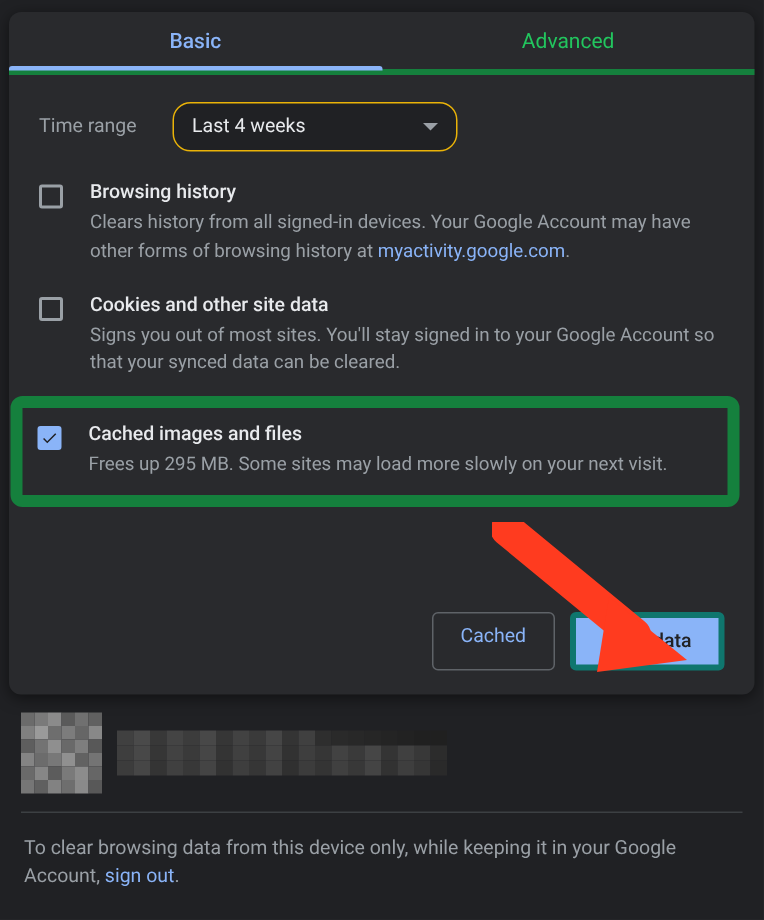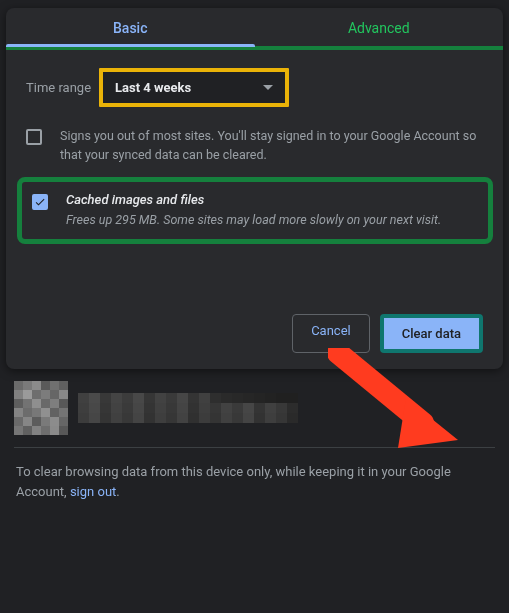--- a/index.html
+++ b/index.html
@@ -48,39 +48,38 @@
     position: absolute;
     left: 0; right: 0; bottom: -1px;
     height: 3px;
     background: #8ab4f8;
     border-radius: 2px 2px 0 0;
   }
   .time-row {
     display: flex;
     align-items: center;
     padding: 18px 20px 8px 20px;
-    gap: 8px;
+    gap: 24px;
   }
   .time-label {
     color: #9aa0a6;
     font-size: 13px;
   }
   .select {
     background: #202124;
-    border: 4px solid #eab308;
-    border-radius: 1px;
+    border: 1px solid #eab308;
+    border-radius: 12px;
     padding: 8px 12px;
     min-width: 190px;
     display: flex;
     align-items: center;
     justify-content: space-between;
     cursor: pointer;
     color: #e8eaed;
     font-size: 13px;
-    font-weight: bold;
   }
   .caret {
     width: 0; height: 0;
     border-left: 5px solid transparent;
     border-right: 5px solid transparent;
     border-top: 5px solid #9aa0a6;
   }
   .option {
     display: flex;
     align-items: flex-start;
@@ -111,25 +110,24 @@
     font-weight: 500;
     padding-bottom: 4px;
   }
   .opt-desc {
     color: #9aa0a6;
     font-size: 12.5px;
     line-height: 1.5;
   }
   .opt-desc .link { color: #8ab4f8; cursor: pointer; }
   .highlight-box {
-    border: 5px solid #15803d;
+    border: 8px solid #15803d;
     border-radius: 8px;
-    margin: 6px 10px 0 11px;
+    margin: 6px 10px 0 1px;
     padding: 6px 6px 10px 6px;
-    font-style: italic;
   }
   .highlight-box .option { padding: 4px 4px 0 4px; }
   .buttons {
     display: flex;
     justify-content: flex-end;
     gap: 10px;
     padding: 70px 20px 0 20px;
   }
   .btn {
     padding: 8px 18px;
@@ -198,46 +196,58 @@
   </div>
 
   <div class="time-row">
     <span class="time-label">Time range</span>
     <div class="select">
       <span>Last 4 weeks</span>
       <span class="caret"></span>
     </div>
   </div>
 
-
   <div class="option">
     <div class="checkbox">
       
     </div>
     <div class="opt-text">
+      <div class="opt-title">Browsing history</div>
+      <div class="opt-desc">
+        <span>Clears history from all signed-in devices. Your Google Account may have other forms of browsing history at </span><span class="link">myactivity.google.com</span><span>.</span>
+      </div>
+    </div>
+  </div>
+
+  <div class="option">
+    <div class="checkbox">
+      
+    </div>
+    <div class="opt-text">
+      <div class="opt-title">Cookies and other site data</div>
       <div class="opt-desc">Signs you out of most sites. You'll stay signed in to your Google Account so that your synced data can be cleared.</div>
     </div>
   </div>
 
   <div class="highlight-box">
     <div class="option">
       <div class="checkbox checked">
         <svg viewBox="0 0 24 24">
             <path fill="#202124" d="M9 16.2 4.8 12l-1.4 1.4L9 19 21 7l-1.4-1.4z"></path>
           </svg>
       </div>
       <div class="opt-text">
         <div class="opt-title">Cached images and files</div>
         <div class="opt-desc">Frees up 295 MB. Some sites may load more slowly on your next visit.</div>
       </div>
     </div>
   </div>
 
   <div class="buttons">
-    <div class="btn btn-secondary">Cancel</div>
+    <div class="btn btn-secondary">Cached</div>
     <div class="btn btn-primary">Clear data</div>
   </div>
 </div>
 
 <svg class="arrow" width="130" height="110">
   <defs>
     <marker id="ah" markerWidth="8" markerHeight="8" refX="5" refY="3" orient="auto">
       <polygon points="0 0, 7 3, 0 6" fill="#ff3b1f"></polygon>
     </marker>
   </defs>

